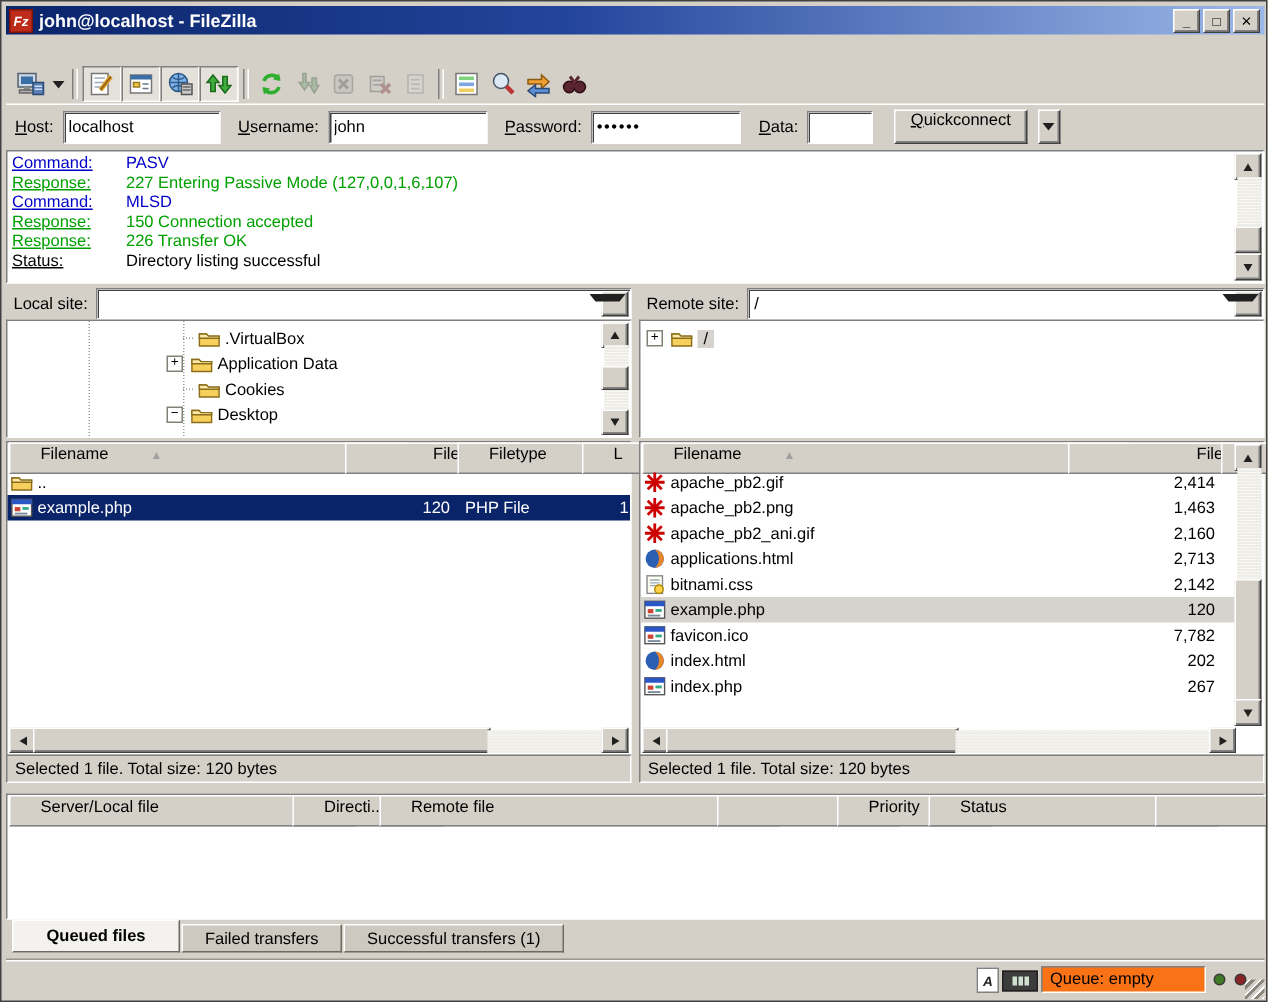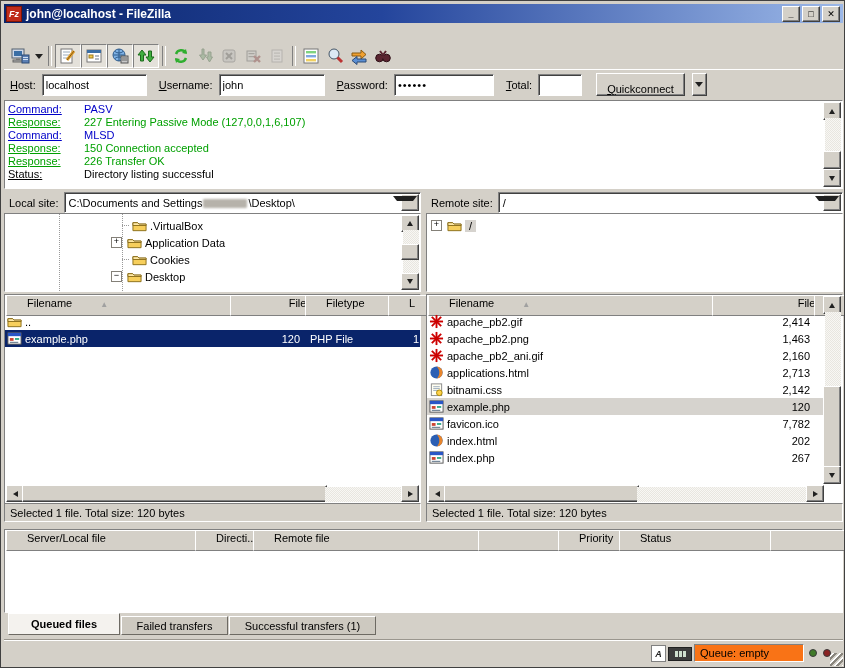--- a/index.html
+++ b/index.html
@@ -27,21 +27,21 @@
   .tbtn{width:24px;height:22px;display:flex;align-items:center;justify-content:center;}
   .tbtn.pressed{background:#e4e1da;border:1px solid;border-color:#808080 #fff #fff #808080;}
   .tsep{width:2px;height:20px;border-left:1px solid #808080;border-right:1px solid #fff;margin:0 3px;}
   .ddbtn{width:13px;height:22px;display:flex;align-items:center;justify-content:center;}
   .disabled{opacity:.4;filter:grayscale(60%);}
   
   #quickbar{left:3px;top:68px;width:839px;height:30px;display:flex;align-items:center;gap:6px;padding-left:6px;
      border-top:1px solid #fff;}
   .qc-label::first-letter{text-decoration:underline;}
   .qcin{height:18px;font-size:11px;font-family:"Liberation Sans",sans-serif;padding:1px 3px;outline:none;}
-  .qc-btn{height:21px;padding:0 10px;font-size:11px;display:flex;align-items:flex-end;}
+  .qc-btn{height:21px;padding:0 10px;font-size:11px;display:flex;align-items:flex-start;}
   .qc-btn span::first-letter{text-decoration:underline;}
   
   #logpanel{left:3px;top:99px;width:839px;height:89px;background:#fff;}
   .logline{display:flex;height:13px;line-height:13px;white-space:nowrap;}
   .loglabel{width:76px;padding-left:3px;flex:none;text-decoration:underline;}
   
   .sitebar{top:191px;height:21px;display:flex;align-items:center;}
   .combo{height:19px;background:#fff;position:relative;display:flex;align-items:center;padding-left:4px;white-space:nowrap;overflow:hidden;}
   .combo .dd{position:absolute;right:1px;top:1px;bottom:1px;width:16px;display:flex;align-items:center;justify-content:center;}
   .blurbox{display:inline-block;width:44px;height:9px;background:#b6b2aa;filter:blur(1.2px);border-radius:1px;margin:0 1px;vertical-align:middle;}
@@ -226,21 +226,21 @@
     </span>
   </div>
 
   <div id="quickbar" class="abs">
     <span class="qc-label">Host:</span>
     <input class="qcin fieldw" style="width: 97px;" value="localhost">
     <span class="qc-label" style="margin-left:6px">Username:</span>
     <input class="qcin fieldw" style="width: 98px;" value="john">
     <span class="qc-label" style="margin-left:6px">Password:</span>
     <input class="qcin fieldw" style="width: 92px; letter-spacing: 1px;" value="••••••">
-    <span class="qc-label" style="margin-left:6px">Total:</span>
+    <span class="qc-label" style="margin-left:6px">Data:</span>
     <input class="qcin fieldw" style="width: 36px;" value="">
     <span class="qc-btn btn3d" style="margin-left:8px">
         <span>Quickconnect</span>
       </span>
     <span class="ddbtn btn3d" style="height:21px;margin-left:1px">
         <span class="tri dd"></span>
       </span>
   </div>
 
   <div id="logpanel" class="abs sunken">
@@ -276,21 +276,20 @@
     <div class="sb-track" style="right:1px;top:17px;width:16px;height:49px"></div>
     <div class="sb-thumb" style="right:1px;top:50px;width:16px;height:16px"></div>
     <div class="sb-btn" style="right:1px;bottom:1px;width:16px;height:16px">
         <span class="tri down"></span>
       </div>
   </div>
 
   <div class="abs sitebar" style="left:3px;width:417px">
     <span style="padding:0 5px;flex:none">Local site:</span>
     <span class="combo fieldw" style="flex:1;height:19px">
-      <span><span>C:\Documents and Settings</span><span class="blurbox"></span><span>\Desktop\</span></span>
       <span class="dd btn3d">
           <span class="tri dd"></span>
         </span>
     </span>
   </div>
 
   <div class="abs sitebar" style="left:425px;width:417px">
     <span style="padding:0 5px;flex:none">Remote site:</span>
     <span class="combo fieldw" style="flex:1;height:19px">
       <span>/</span>

